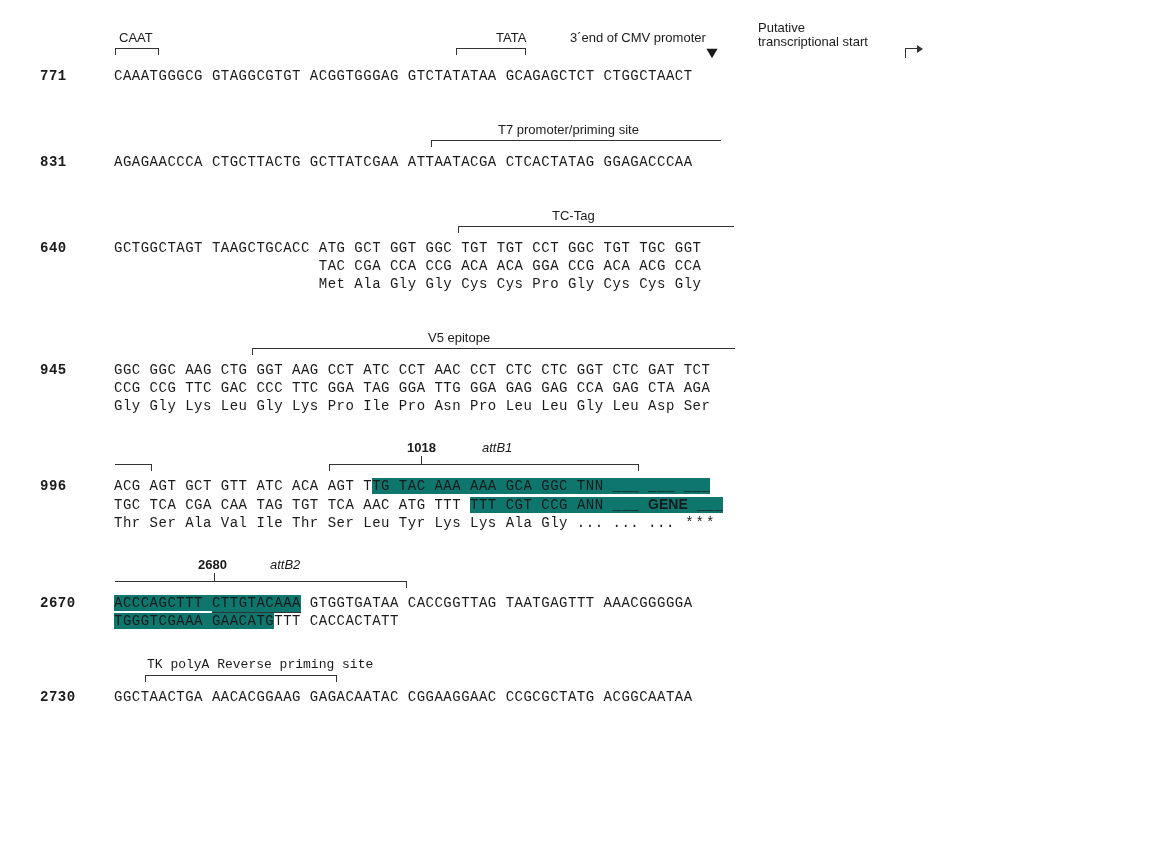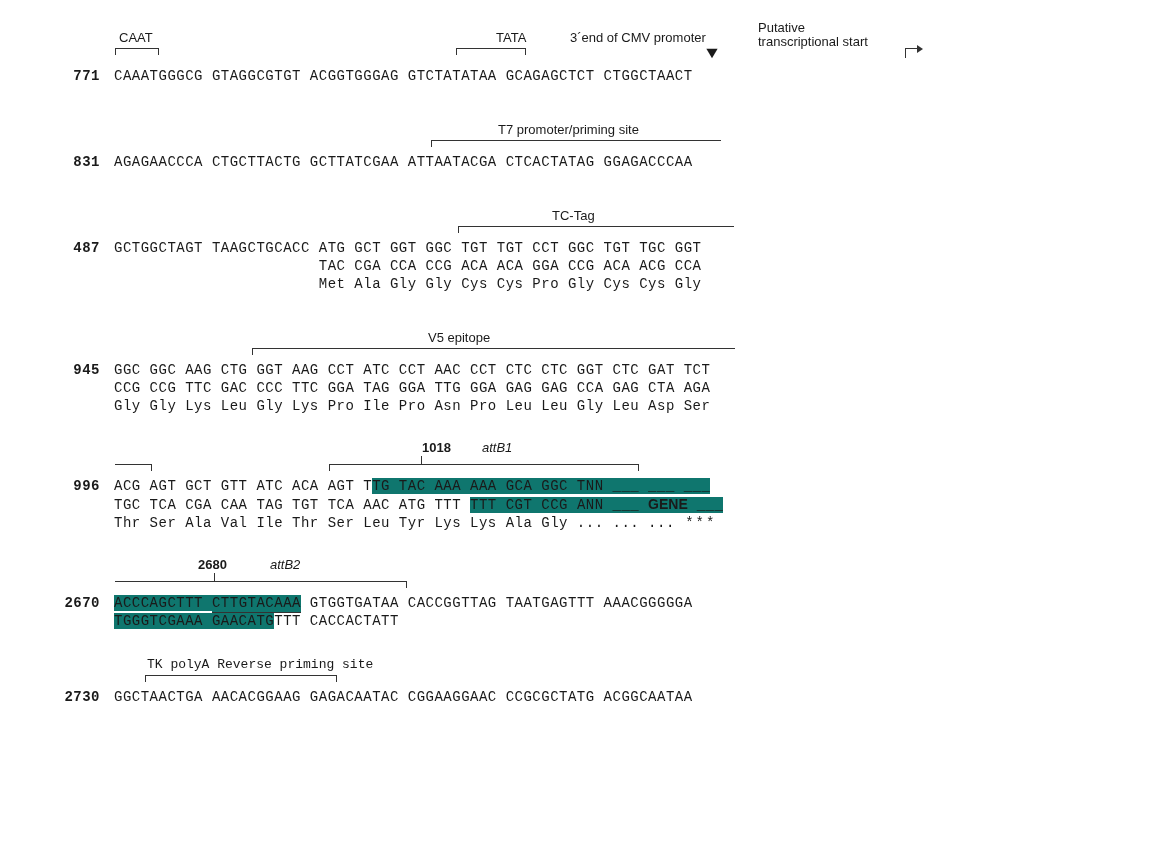--- a/index.html
+++ b/index.html
@@ -15,21 +15,20 @@
     display: flex;
     align-items: flex-start;
     margin-top: 2px;
     white-space: pre;
   }
   .gap { height: 28px; }
   .gap-lg { height: 38px; }
   .pos {
     display: inline-block;
     width: 60px;
-    text-align: right;
     font-weight: bold;
     padding-right: 14px;
   }
   .pos-pad {
     display: inline-block;
     width: 60px;
     padding-right: 14px;
   }
   .seq {
     display: inline-block;
@@ -166,21 +165,21 @@
 </div>
 
 <div class="gap-lg"></div>
 
 <div class="annot-row" style="height:30px;">
   <span class="annot" style="left:512px; top:0;">TC-Tag</span>
   <span class="bracket open-right" style="left:418px; top:18px; width:276px;"></span>
 </div>
 
 <div class="row">
-  <span class="pos">487</span>
+  <span class="pos">640</span>
   <span class="seq">GCTGGCTAGT TAAGCTGCACC ATG GCT GGT GGC TGT TGT CCT GGC TGT TGC GGT</span>
 </div>
 <div class="row">
   <span class="pos-pad"></span>
   <span class="seq">                       TAC CGA CCA CCG ACA ACA GGA CCG ACA ACG CCA</span>
 </div>
 <div class="row">
   <span class="pos-pad"></span>
   <span class="seq">                       Met Ala Gly Gly Cys Cys Pro Gly Cys Cys Gly</span>
 </div>
@@ -204,21 +203,21 @@
   <span class="pos-pad"></span>
   <span class="seq">Gly Gly Lys Leu Gly Lys Pro Ile Pro Asn Pro Leu Leu Gly Leu Asp Ser</span>
 </div>
 
 <div class="gap"></div>
 
 <div class="annot-row" style="height:34px;">
 
   <span class="bracket open-left" style="left:75px; top:22px; width:37px;"></span>
 
-  <span class="annot annot-bold" style="left:382px; top:-2px;">1018</span>
+  <span class="annot annot-bold" style="left:367px; top:-2px;">1018</span>
   <span class="tick" style="left:381px; top:14px; height:9px;"></span>
   <span class="annot small-helv" style="left:442px; top:-2px;"><span class="italic">attB1</span></span>
   <span class="bracket" style="left:289px; top:22px; width:310px;"></span>
 </div>
 
 <div class="row">
   <span class="pos">996</span>
   <span class="seq"><span>ACG AGT GCT GTT ATC ACA AGT T</span><span class="hl">TG TAC AAA AAA GCA GGC TNN ___ ___ ___</span></span>
 </div>
 <div class="row">

